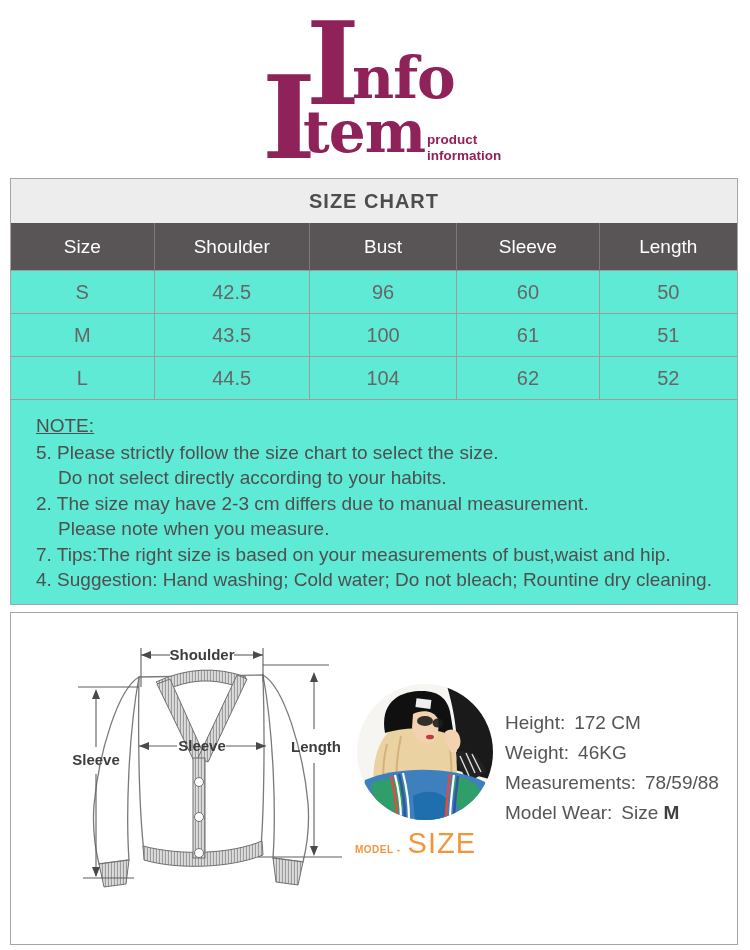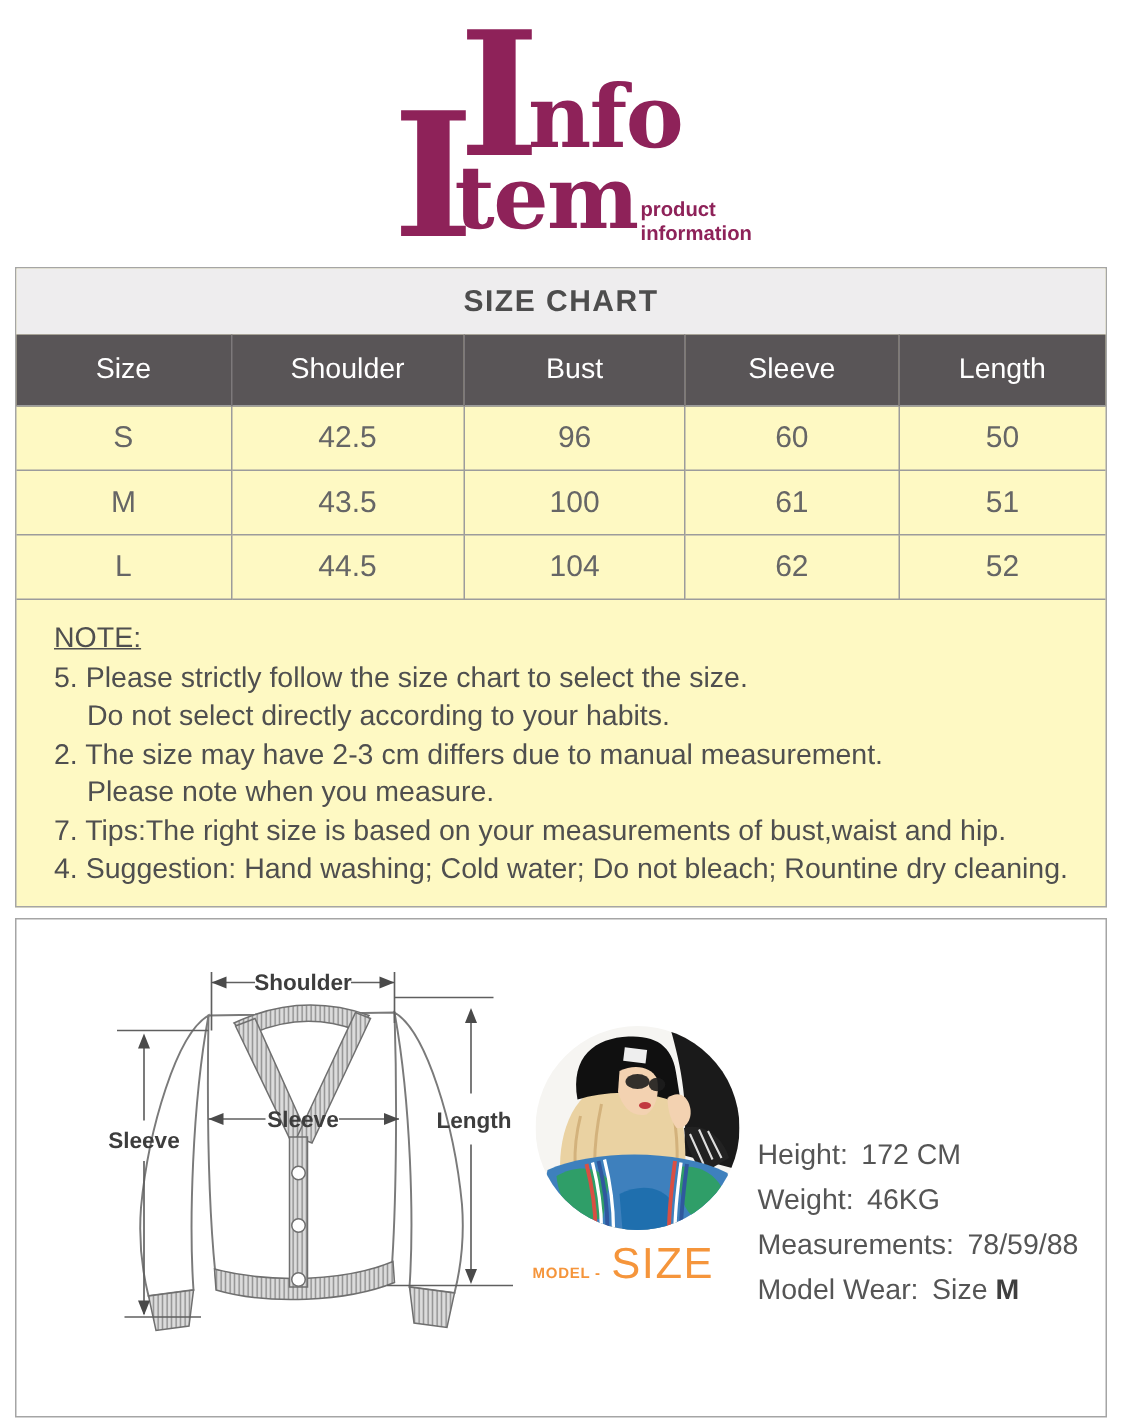--- a/index.html
+++ b/index.html
@@ -14,21 +14,21 @@
                font-size:58px;line-height:1;color:#8e2259;letter-spacing:-1px;}
   .i-info{left:306px;top:6px;}
   .rest-info{left:352px;top:49px;}
   .i-item{left:262px;top:60px;}
   .rest-item{left:303px;top:103px;}
   .tagline{position:absolute;left:427px;top:132px;font-size:13.5px;line-height:1.15;
            color:#8e2259;font-weight:bold;}
 
   
   .box1{position:absolute;left:10px;top:178px;width:728px;height:427px;
-        border:1px solid #a5a5a5;box-sizing:border-box;background:#fef9c3;}
+        border:1px solid #a5a5a5;box-sizing:border-box;background:#5eead4;}
   .chart-title{height:44px;background:#eeedee;display:flex;align-items:center;
         justify-content:center;font-size:20px;font-weight:bold;color:#4d4d4d;
         letter-spacing:1px;}
   table.size-table{width:100%;border-collapse:collapse;table-layout:fixed;}
   .size-table th{background:#595557;color:#ffffff;font-weight:normal;font-size:19px;
         height:45px;border-left:1px solid #7d797b;}
   .size-table th:first-child{border-left:none;}
   .size-table td{height:40px;text-align:center;font-size:20px;color:#666666;
         border:1px solid #9c9c9c;}
   .size-table td:first-child{border-left:none;}
@@ -44,21 +44,21 @@
 
   
   .box2{position:absolute;left:10px;top:612px;width:728px;height:333px;
         border:1px solid #a5a5a5;box-sizing:border-box;background:#fff;}
   .garment-svg{position:absolute;left:15px;top:14px;}
   .model-photo{position:absolute;left:346px;top:71px;width:136px;height:136px;}
   .model-caption{position:absolute;left:344px;top:214px;display:flex;
         align-items:baseline;color:#f5953b;}
   .model-caption .prefix{font-size:10px;font-weight:bold;letter-spacing:.5px;}
   .model-caption .name{font-size:29px;margin-left:7px;letter-spacing:1px;}
-  .model-info{position:absolute;left:494px;top:95px;margin-top:48px;}
+  .model-info{position:absolute;left:494px;top:95px;}
   .mrow{font-size:19px;color:#555555;height:30px;line-height:30px;white-space:nowrap;}
   .mrow .lbl{margin-right:9px;}
   .mrow b{color:#3f3f3f;}
 
   svg text{font-family:"Liberation Sans",sans-serif;}
 </style>
 </head>
 <body>
 
 <div class="page">

